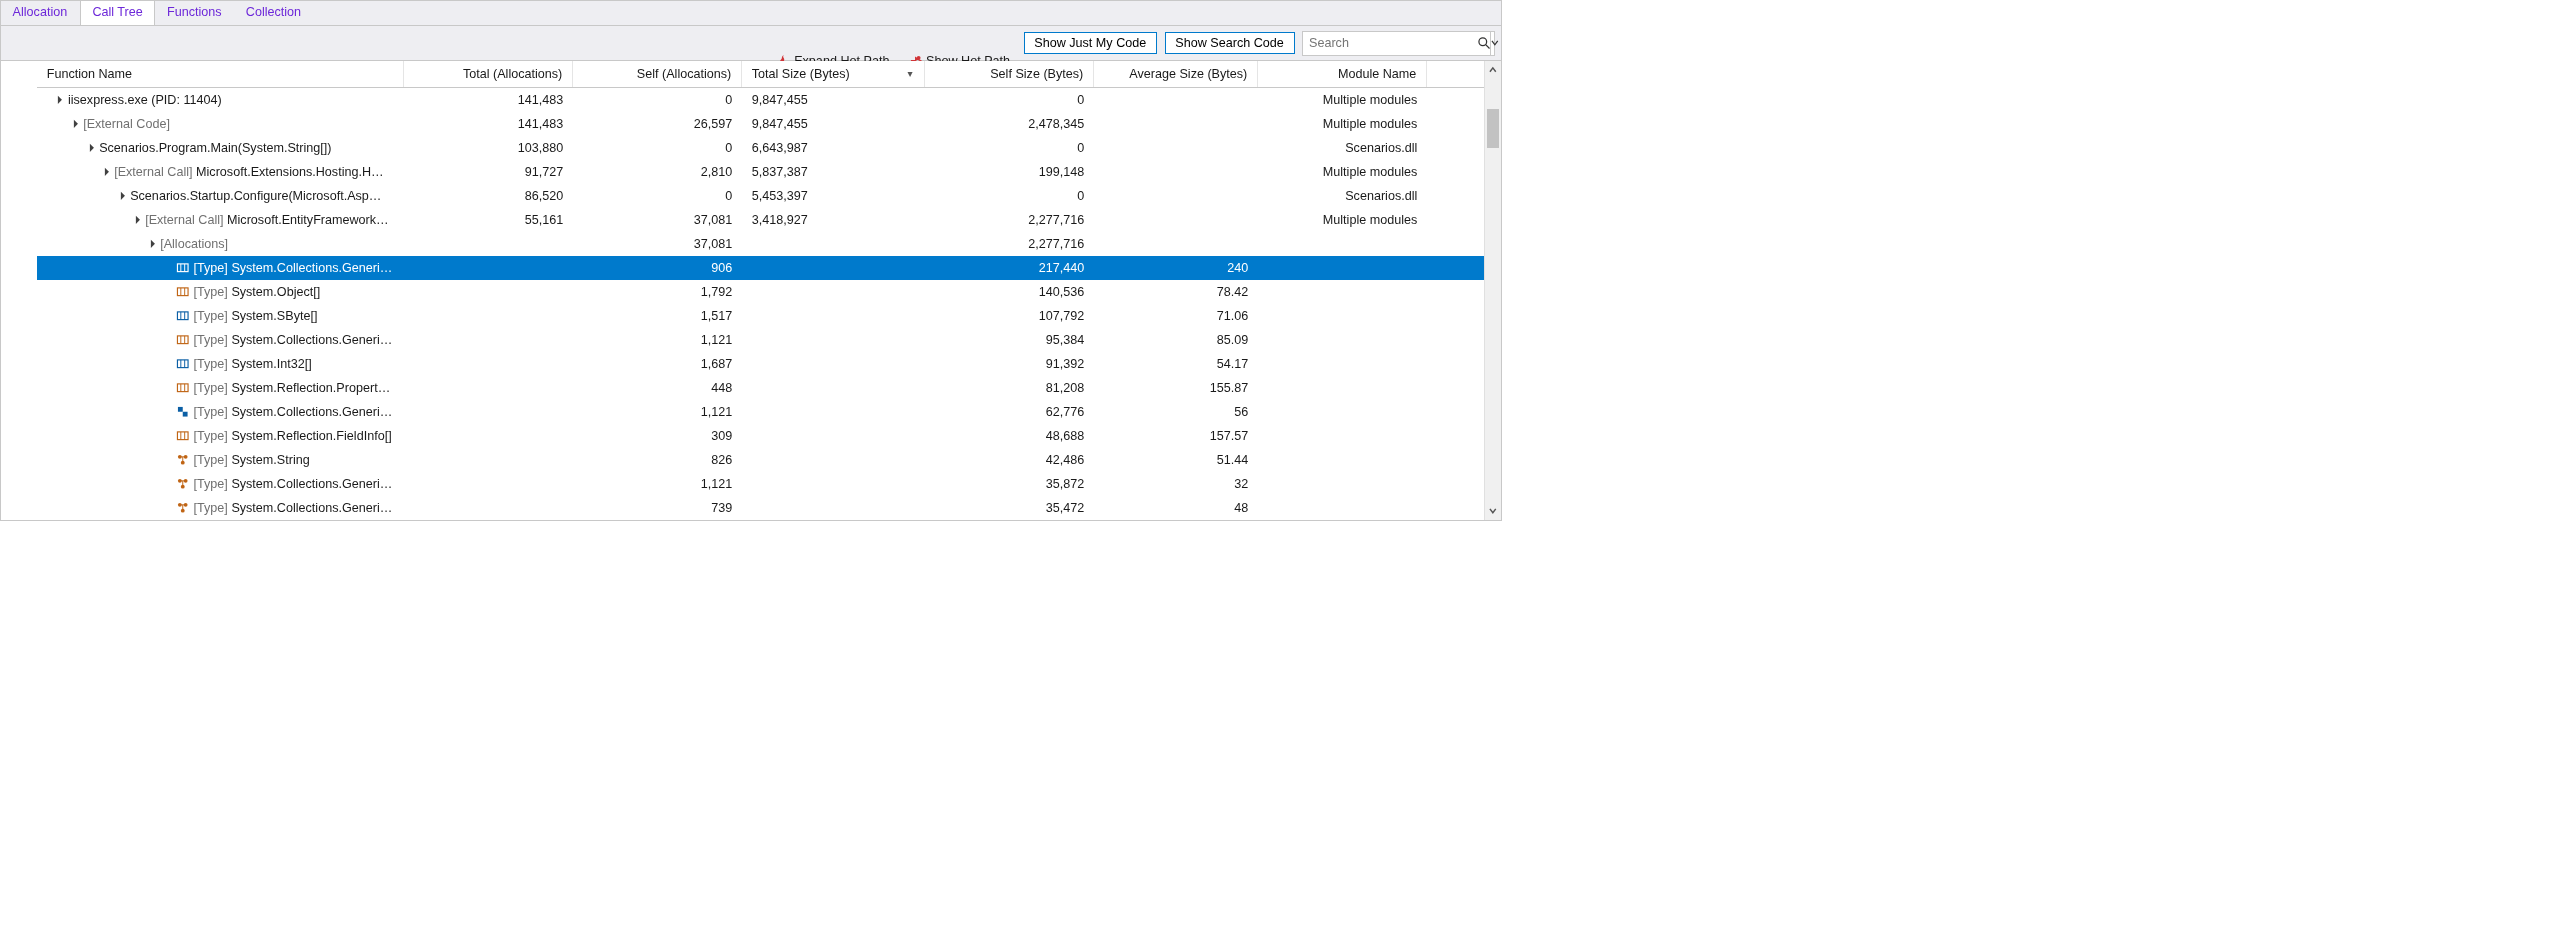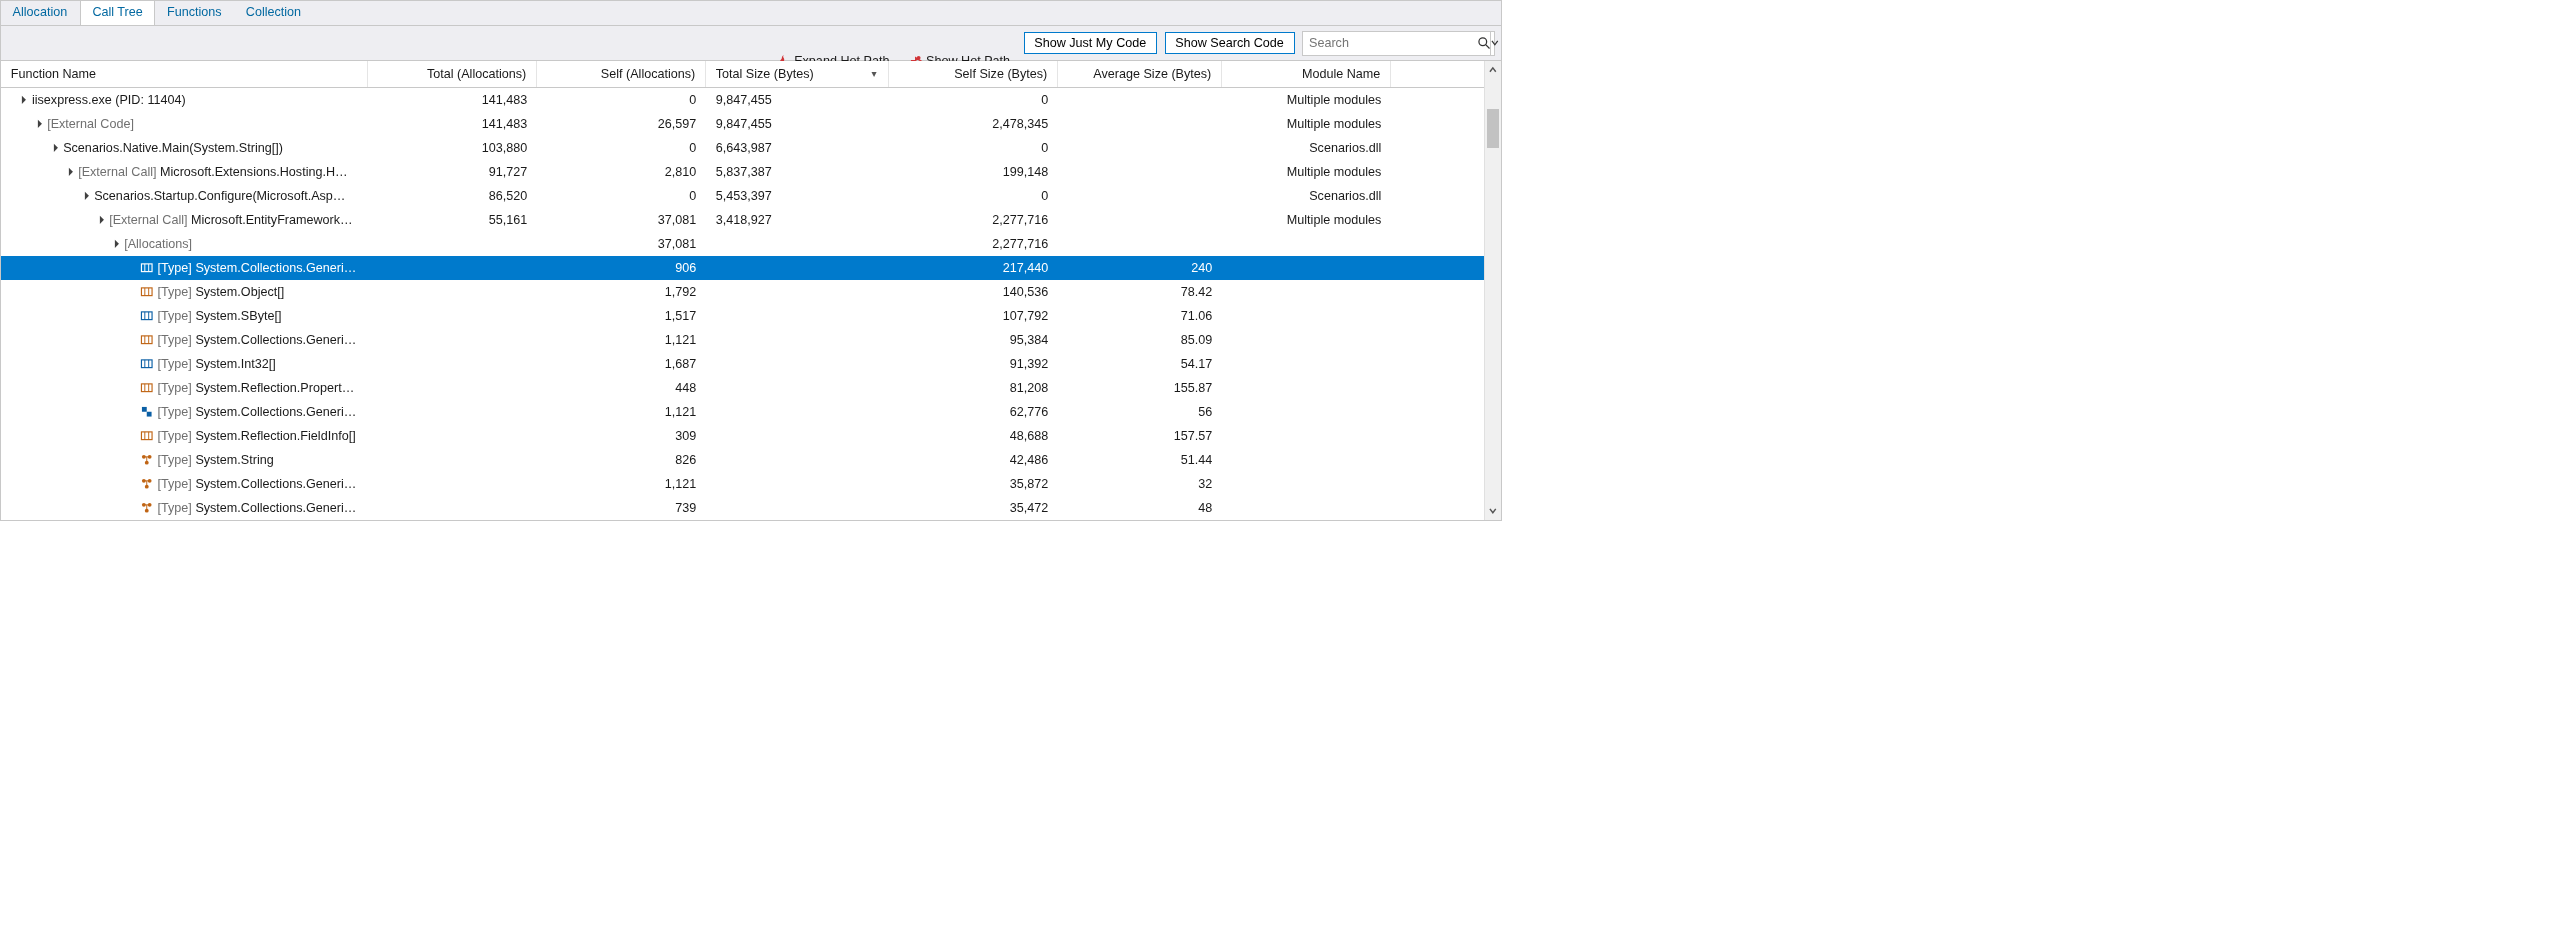--- a/index.html
+++ b/index.html
@@ -19,21 +19,21 @@
   .tabbar {
     display: flex;
     background: #eeeef2;
     border-bottom: 1px solid #c8c8c8;
     height: 25px;
     align-items: stretch;
   }
   .tab {
     padding: 3.9px 11.6px;
     font-size: 12.6px;
-    color: #0369a1;
+    color: #6d28d9;
     cursor: default;
     border-right: 1px solid transparent;
   }
   .tab.active {
     background: #fff;
     border-right: 1px solid #c8c8c8;
     border-left: 1px solid #c8c8c8;
   }
   .tab:first-child.active { border-left: none; }
   
@@ -91,20 +91,21 @@
     color: #444;
   }
   .searchbox .caret { border-left: 1px solid #c8c8c8; height: 100%; }
   
   .grid-wrap {
     display: flex;
   }
   .grid {
     flex: 1;
     display: block;
+    padding-left: 36px;
   }
   .row {
     display: flex;
     height: 24px;
     align-items: center;
     border-bottom: 1px solid transparent;
   }
   .header-row {
     background: #fff;
     border-bottom: 1px solid #c8c8c8;
@@ -262,21 +263,21 @@
             <div class="cell col-module">Multiple modules</div>
           </div>
           <div class="row">
             <div class="cell col-name">
               <div class="tree-cell" style="padding-left: 37px;">
                 <span class="expander">
                   <svg width="9.7" height="9.7" viewBox="0 0 10 10">
                     <path d="M2 2 L8 2 L2 8 Z" fill="#404040" transform="rotate(135 5 5)"></path>
                   </svg>
                 </span>
-                <span class="lbl">Scenarios.Native.Main(System.String[])</span>
+                <span class="lbl">Scenarios.Program.Main(System.String[])</span>
               </div>
             </div>
             <div class="cell col-total">103,880</div>
             <div class="cell col-self">0</div>
             <div class="cell col-totalsize">6,643,987</div>
             <div class="cell col-selfsize">0</div>
             <div class="cell col-avg"></div>
             <div class="cell col-module">Scenarios.dll</div>
           </div>
           <div class="row">

